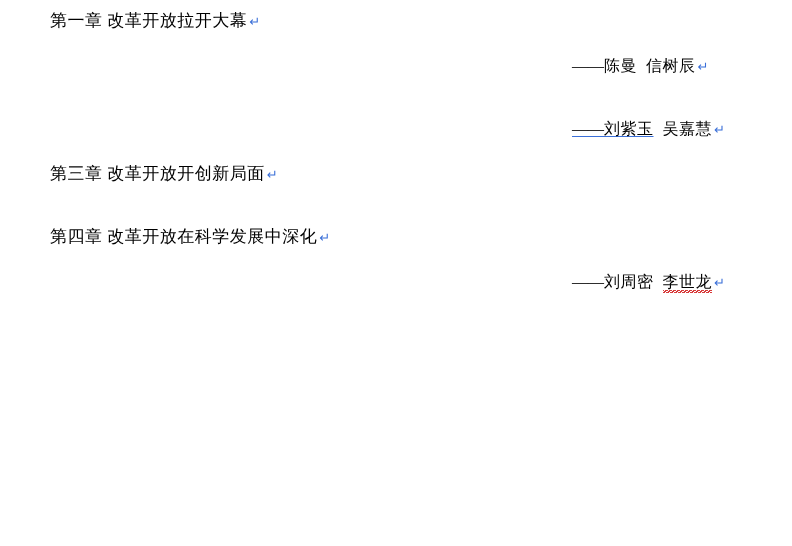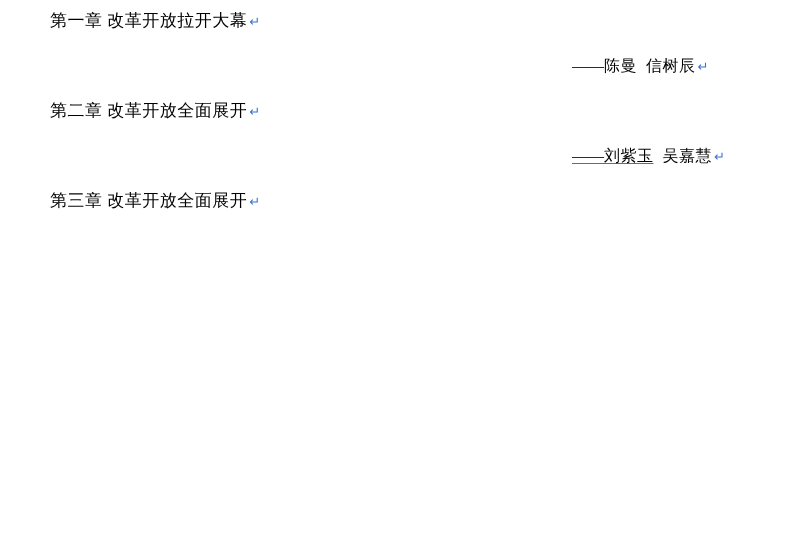--- a/index.html
+++ b/index.html
@@ -89,34 +89,38 @@
 
   <div class="entry">
     <div class="chapter-line"><span>第一章  改革开放拉开大幕</span><span class="pilcrow">↵</span></div>
     <div class="gap-a"></div>
     <div class="author-line"><span class="dash">——</span><span>陈曼</span><span>&nbsp;&nbsp;</span><span>信树辰</span><span class="pilcrow">↵</span></div>
   </div>
 
   <div class="gap-b"></div>
 
   <div class="entry">
-    <div class="chapter-line"><span>第二章  改革开放全面展开</span><span class="pilcrow">↵</span></div>
     <div class="gap-a"></div>
     <div class="author-line"><span class="dash name-underline">——</span><span class="name-underline">刘紫玉</span><span>&nbsp;&nbsp;</span><span>吴嘉慧</span><span class="pilcrow">↵</span></div>
   </div>
 
   <div class="gap-b"></div>
 
   <div class="entry">
-    <div class="chapter-line"><span>第三章  改革开放全面展开</span><span class="pilcrow">↵</span></div>
+    <div class="chapter-line"><span>第三章  改革开放开创新局面</span><span class="pilcrow">↵</span></div>
     <div class="gap-a"></div>
   </div>
 
   <div class="gap-b"></div>
 
+  <div class="entry">
+    <div class="chapter-line"><span>第四章  改革开放在科学发展中深化</span><span class="pilcrow">↵</span></div>
+    <div class="gap-a"></div>
+    <div class="author-line"><span class="dash">——</span><span>刘周密</span><span>&nbsp;&nbsp;</span><span class="name-squiggle">李世龙</span><span class="pilcrow">↵</span></div>
+  </div>
 
   <div class="gap-b"></div>
 
 
   <div class="gap-b"></div>
 
 
   <div class="gap-b"></div>
 
 </div>

